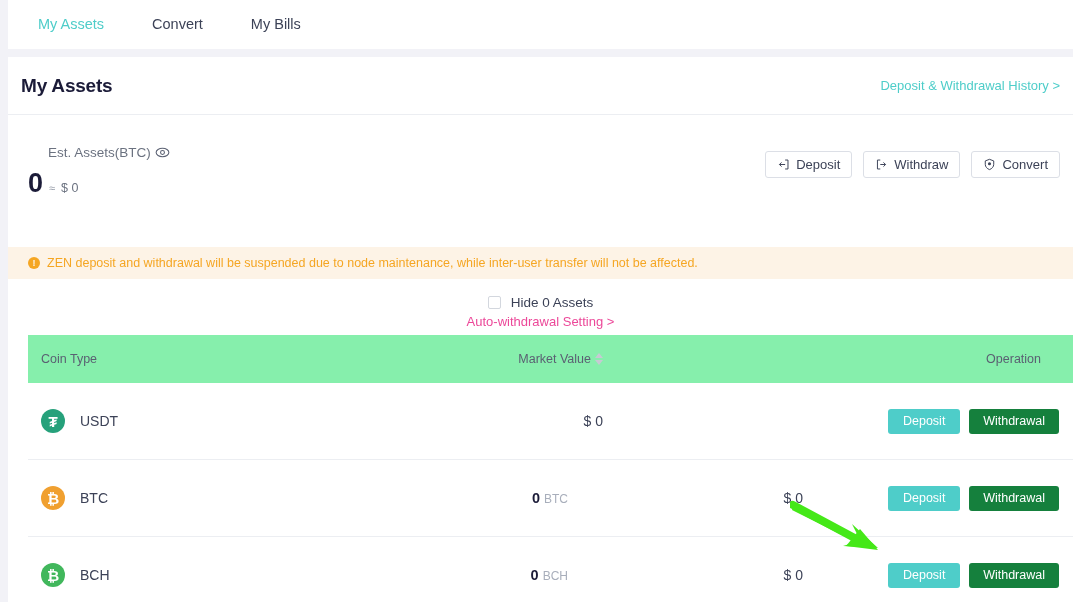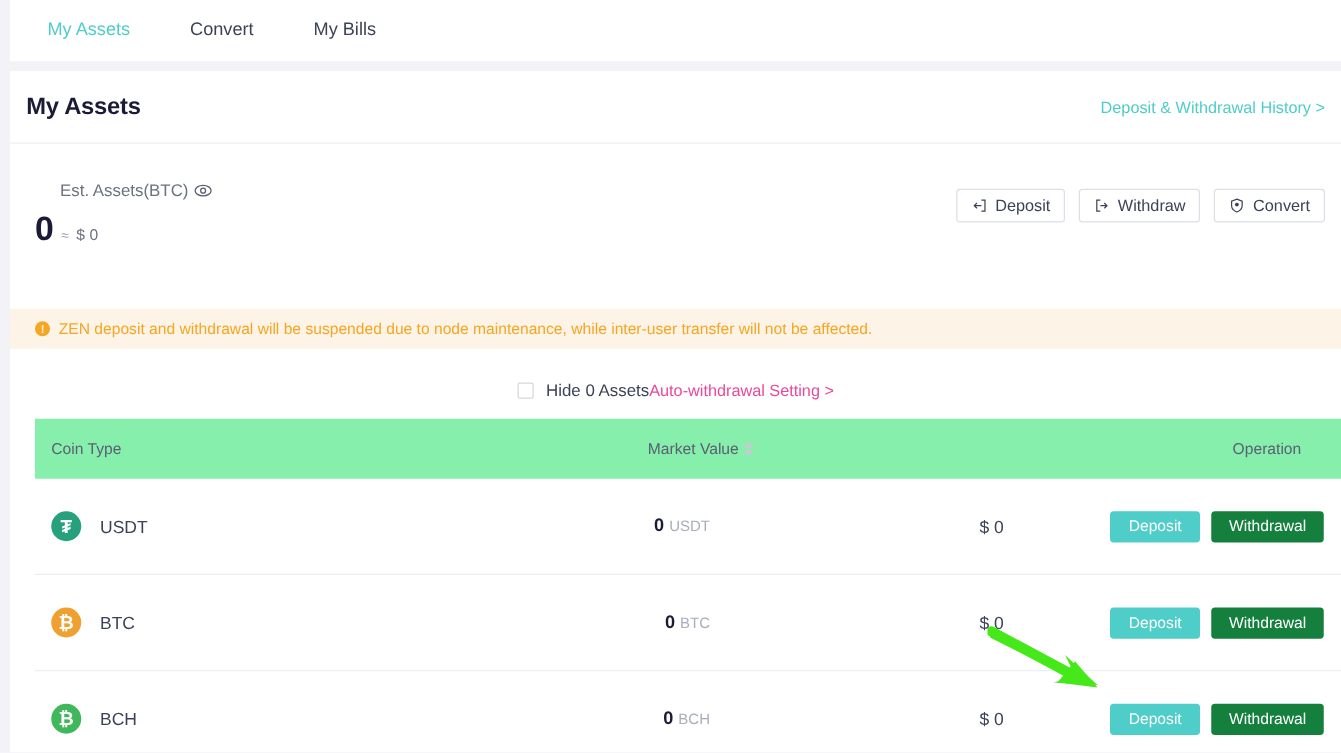--- a/index.html
+++ b/index.html
@@ -79,22 +79,23 @@
   .banner-dot {
     width: 12px; height: 12px; border-radius: 50%; background: #f5a623;
     color: #fdf3e6; font-size: 9px; font-weight: bold;
     display: flex; align-items: center; justify-content: center;
     flex: 0 0 auto;
   }
 
   
   .filter-row {
     position: absolute; left: 0; top: 238px; width: 1065px; height: 34px;
-    display: flex; align-items: center; justify-content: center;
+    display: flex; align-items: center; justify-content: space-between;
     padding: 0 13px 0 13px;
+    flex-direction: column;
   }
   .hide-assets { display: flex; align-items: center; gap: 10px; cursor: pointer; }
   .checkbox {
     width: 13px; height: 13px; border: 1px solid #d3d7de; border-radius: 2px;
     background: #fff;
   }
   .hide-label { font-size: 13.5px; color: #3c4257; }
   .auto-link { font-size: 13px; color: #ec4899; cursor: pointer; }
 
   
@@ -244,23 +245,20 @@
           </span>
         </div>
         <div class="th-op">Operation</div>
       </div>
 
       <div class="trow">
         <div class="td-coin">
           <span class="coin-icon" style="background:#26a17b">₮</span>
           <span class="coin-name">USDT</span>
         </div>
-        <div class="td-bal">
-          <span>0</span><span class="unit">USDT</span>
-        </div>
         <div class="td-market">$ 0</div>
         <div class="td-op">
           <button class="btn-deposit">Deposit</button>
           <button class="btn-withdrawal">Withdrawal</button>
         </div>
       </div>
 
       <div class="trow">
         <div class="td-coin">
           <span class="coin-icon" style="background:#f0a030">₿</span>

